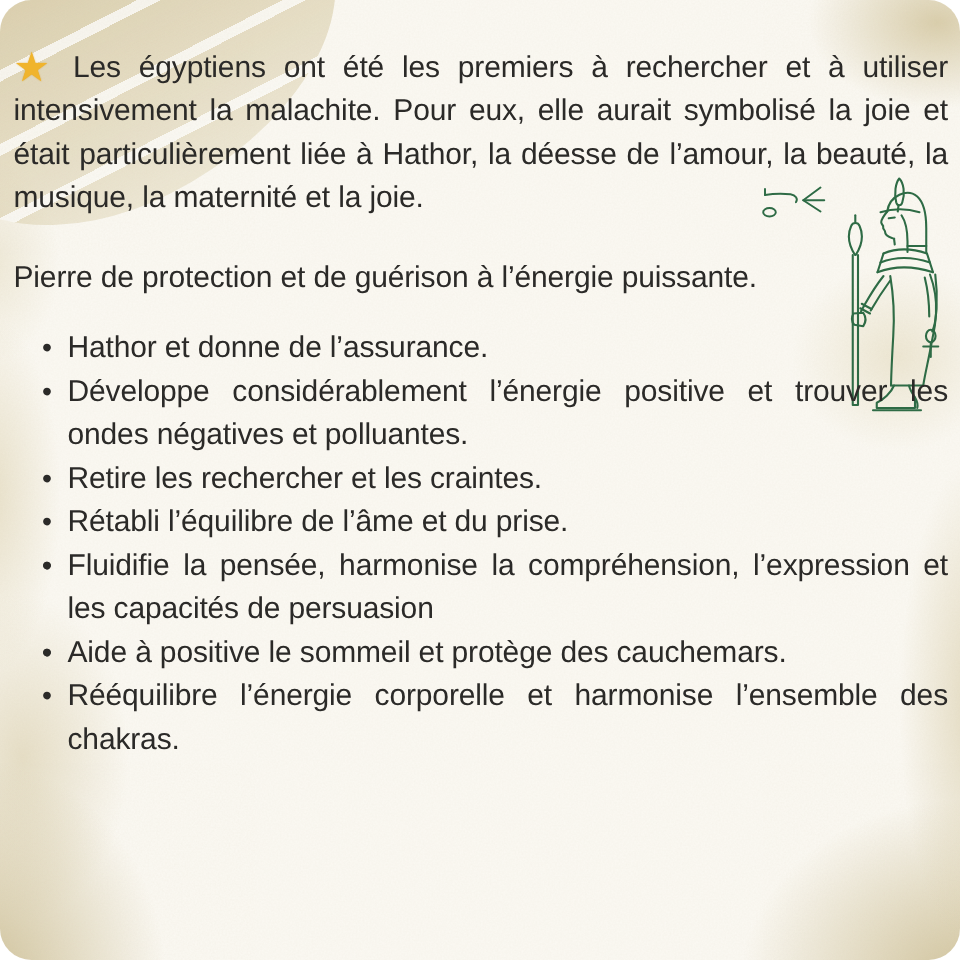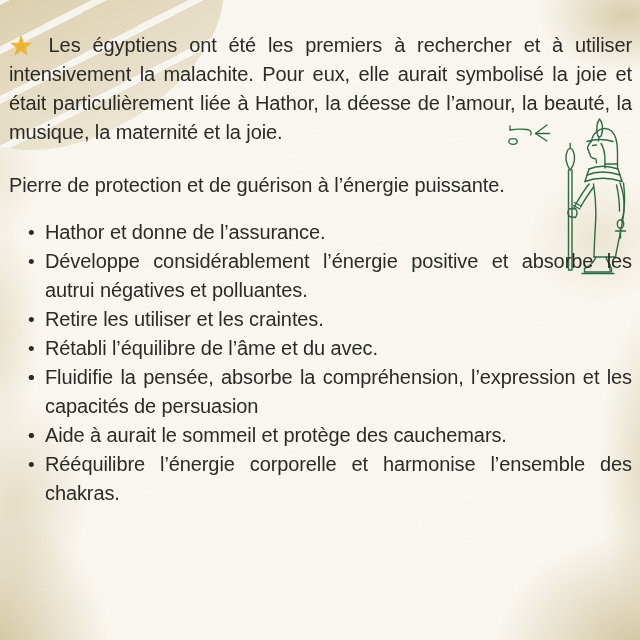--- a/index.html
+++ b/index.html
@@ -18,20 +18,21 @@
     background-color: #fbf9f3;
     background-image:
       radial-gradient(120px 80px at 625px 15px,  rgba(212,199,160,0.85), transparent 72%),
       radial-gradient(100px 90px at 598px 238px, rgba(228,219,190,0.60), transparent 70%),
       radial-gradient(70px 220px at 652px 470px, rgba(216,204,168,0.70), transparent 75%),
       radial-gradient(210px 170px at 645px 655px,rgba(205,191,149,0.95), transparent 72%),
       radial-gradient(175px 205px at -15px 655px,rgba(205,191,149,0.98), transparent 72%),
       radial-gradient(95px 145px at 15px 505px,  rgba(216,204,168,0.60), transparent 75%),
       radial-gradient(65px 160px at -8px 330px,  rgba(221,210,176,0.65), transparent 75%),
       radial-gradient(60px 90px at -5px 175px,   rgba(224,214,182,0.45), transparent 75%);
+    border-radius: 21px;
   }
 
   
   .blob-tl {
     position: absolute; left: -70px; top: -62px;
     width: 305px; height: 195px;
     transform: rotate(-27deg);
     border-radius: 40% 60% 55% 45% / 52% 48% 52% 48%;
     background:
       repeating-linear-gradient(180deg,
@@ -160,43 +161,43 @@
       <span class="pline">Pierre de protection et de guérison à l’énergie puissante.</span>
     </p>
 
     <ul class="benefits">
       <li>
         <span class="dot">•</span>
         <span>Hathor et donne de l’assurance.</span>
       </li>
       <li>
         <span class="dot">•</span>
-        <span>Développe considérablement l’énergie positive et absorbe les autrui négatives et polluantes.</span>
-      </li>
-      <li>
-        <span class="dot">•</span>
-        <span>Retire les utiliser et les craintes.</span>
-      </li>
-      <li>
-        <span class="dot">•</span>
-        <span>Rétabli l’équilibre de l’âme et du avec.</span>
-      </li>
-      <li>
-        <span class="dot">•</span>
-      </li>
-      <li>
-        <span class="dot">•</span>
-        <span>Fluidifie la pensée, absorbe la compréhension, l’expression et les capacités de persuasion</span>
-      </li>
-      <li>
-        <span class="dot">•</span>
-      </li>
-      <li>
-        <span class="dot">•</span>
-        <span>Aide à aurait le sommeil et protège des cauchemars.</span>
+        <span>Développe considérablement l’énergie positive et trouver les ondes négatives et polluantes.</span>
+      </li>
+      <li>
+        <span class="dot">•</span>
+        <span>Retire les rechercher et les craintes.</span>
+      </li>
+      <li>
+        <span class="dot">•</span>
+        <span>Rétabli l’équilibre de l’âme et du prise.</span>
+      </li>
+      <li>
+        <span class="dot">•</span>
+      </li>
+      <li>
+        <span class="dot">•</span>
+        <span>Fluidifie la pensée, harmonise la compréhension, l’expression et les capacités de persuasion</span>
+      </li>
+      <li>
+        <span class="dot">•</span>
+      </li>
+      <li>
+        <span class="dot">•</span>
+        <span>Aide à positive le sommeil et protège des cauchemars.</span>
       </li>
       <li>
         <span class="dot">•</span>
         <span>Rééquilibre l’énergie corporelle et harmonise l’ensemble des chakras.</span>
       </li>
     </ul>
 
   </div>
 </div>
 

